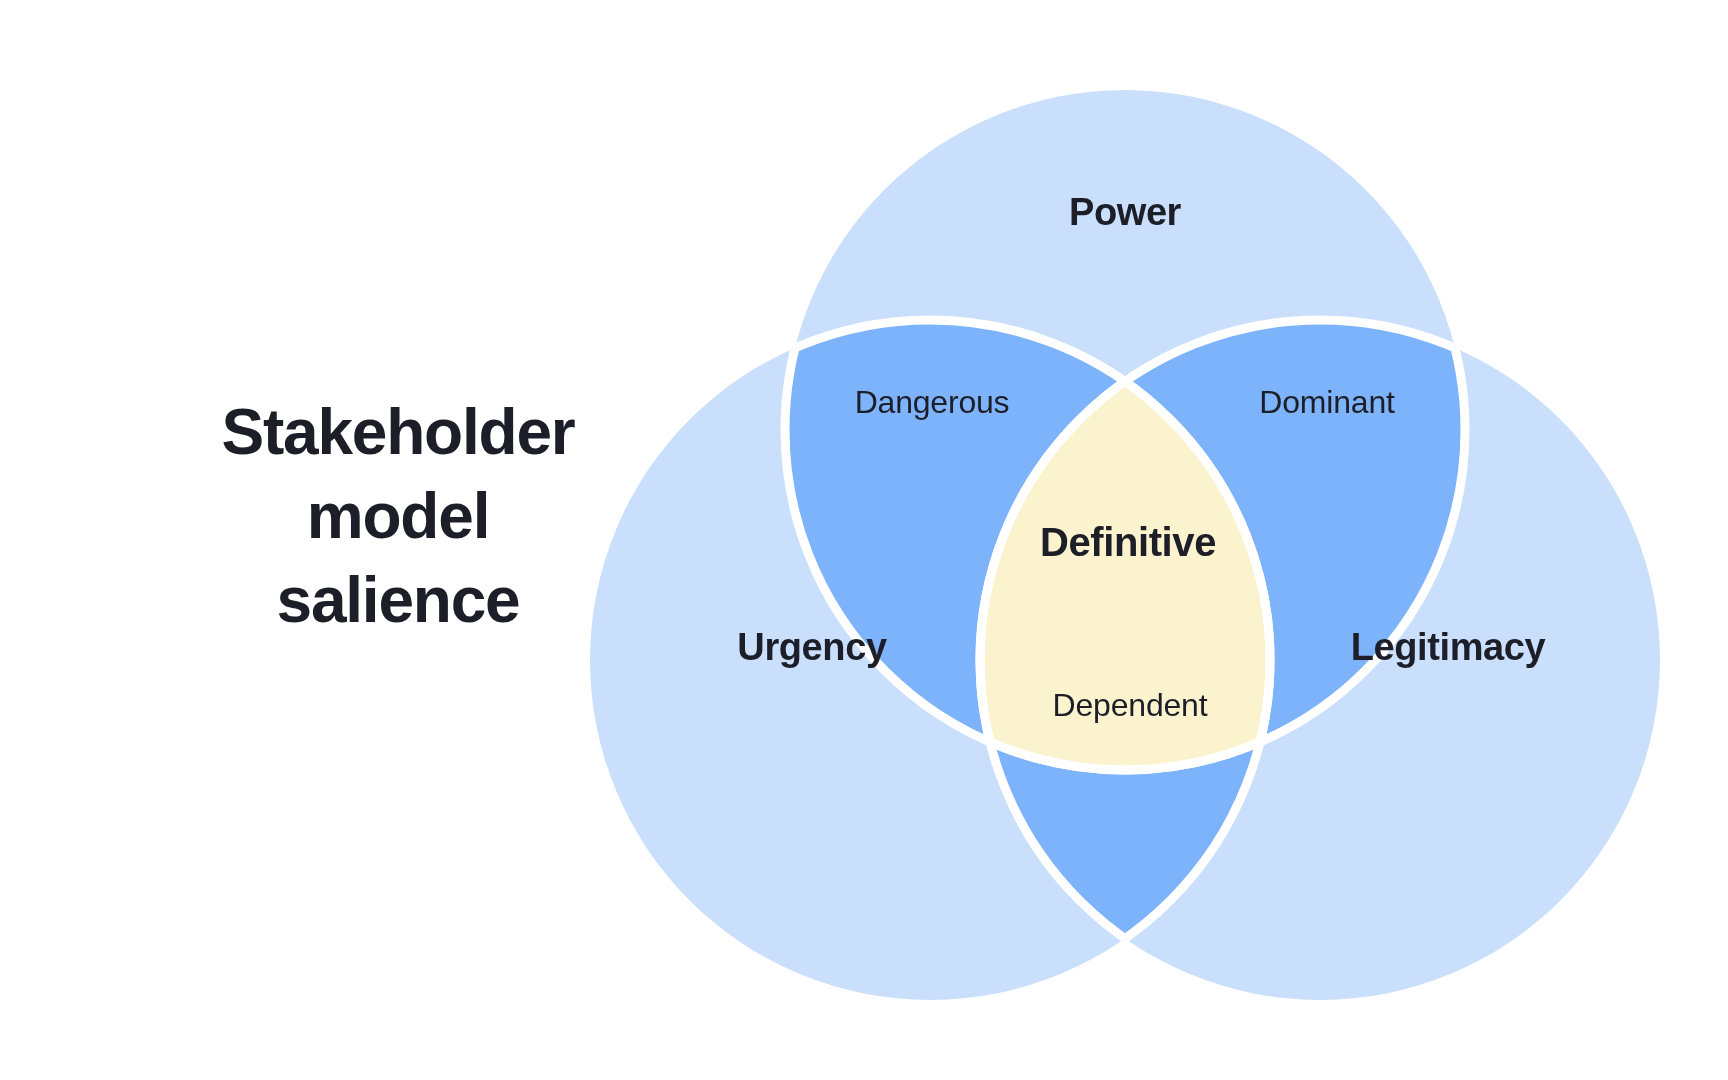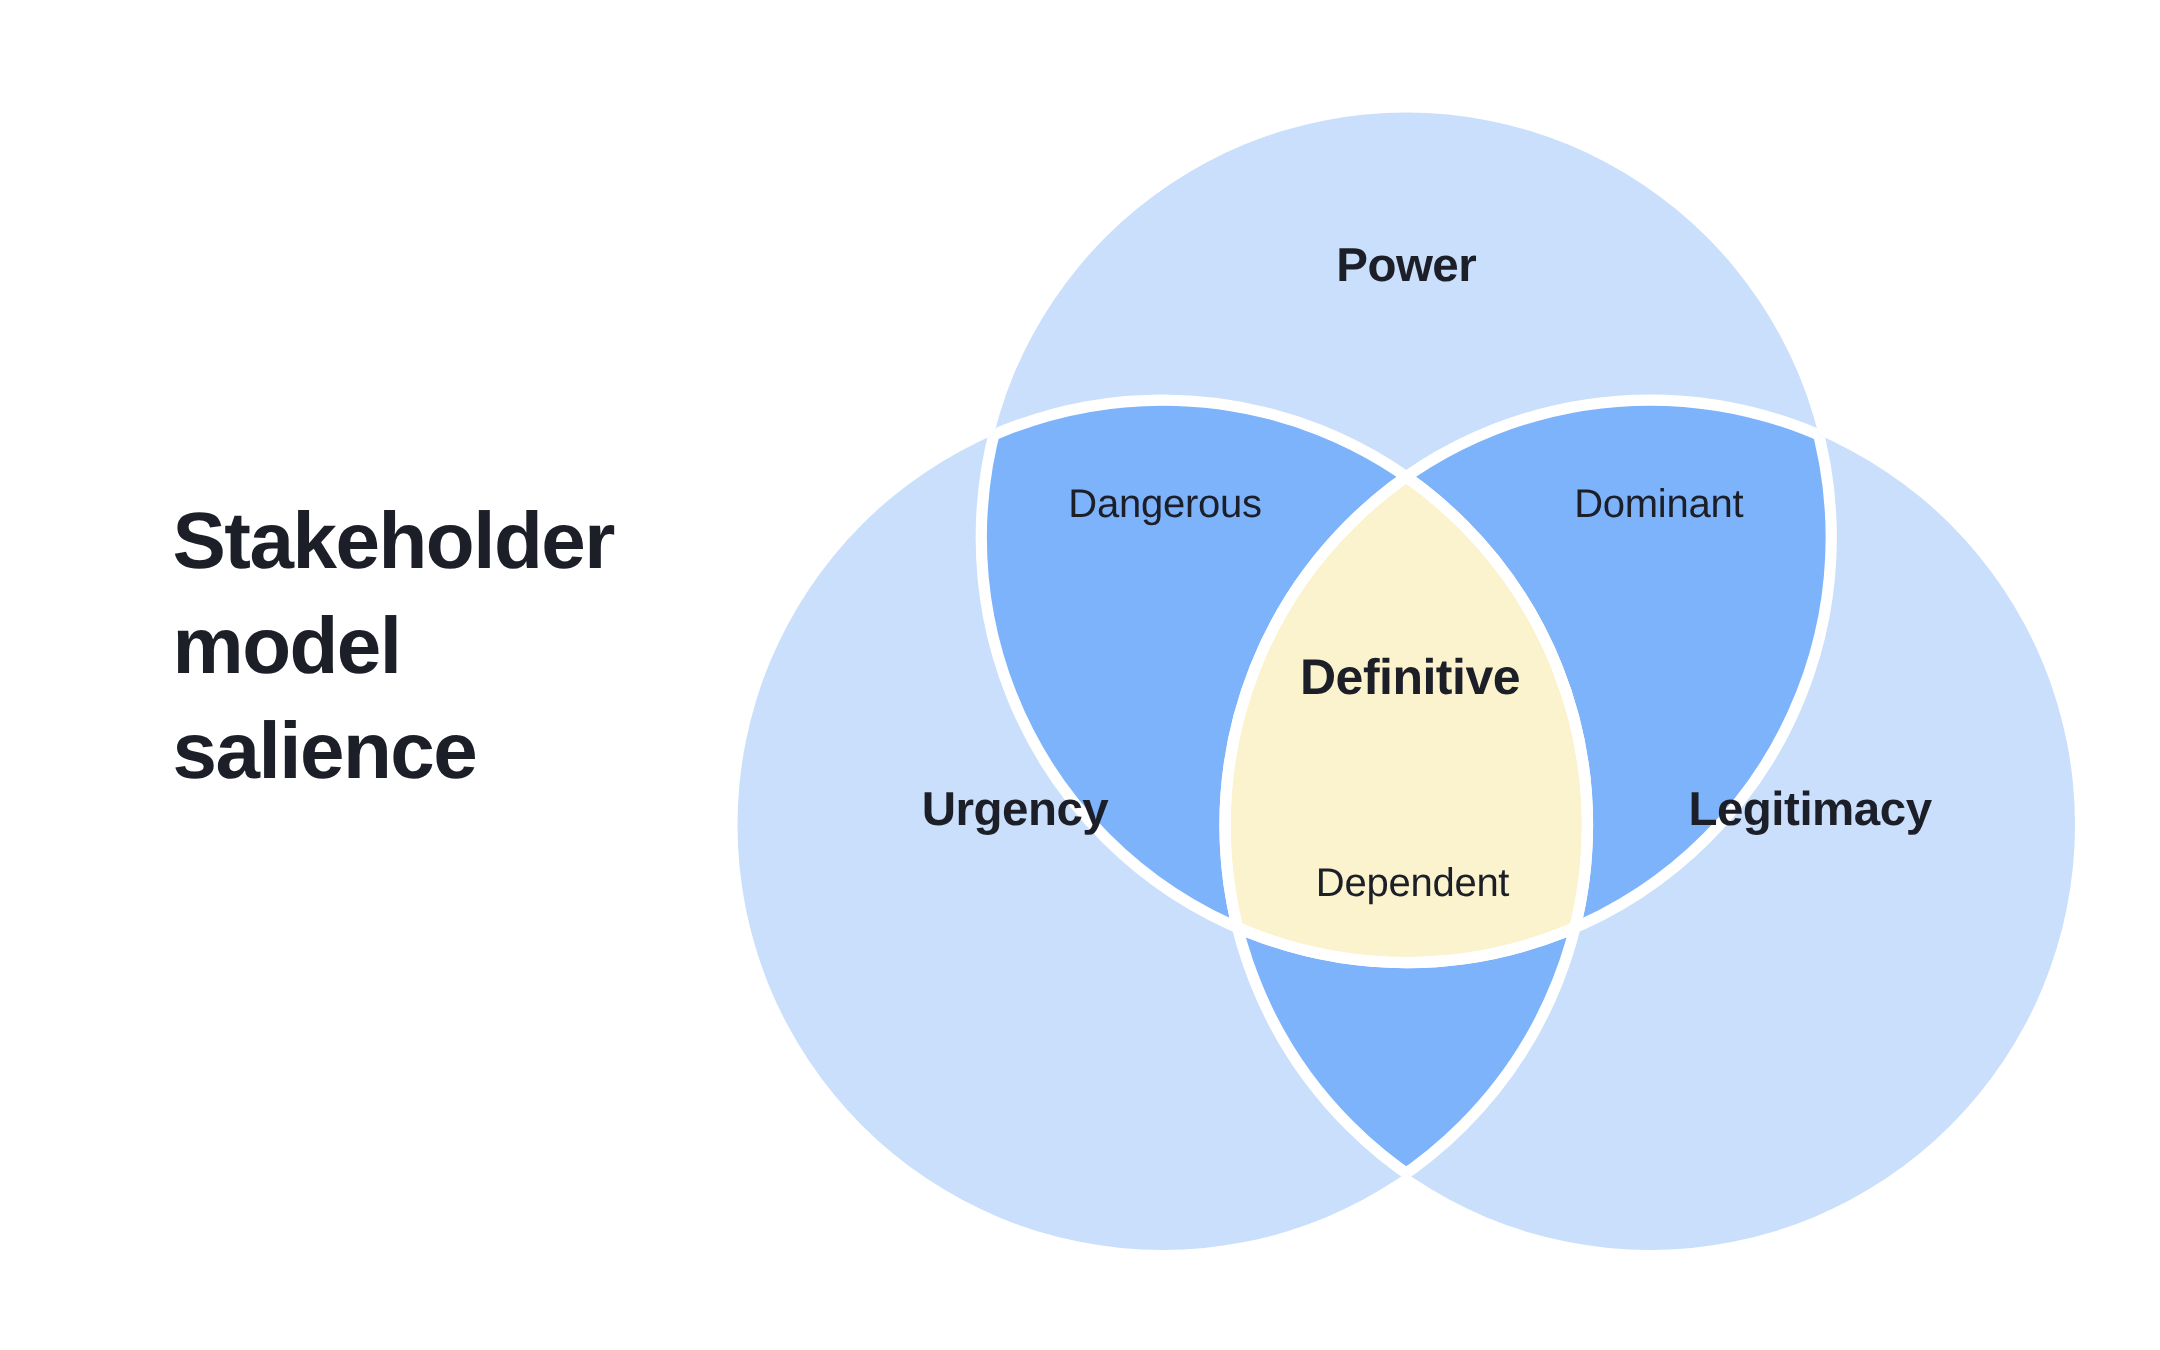--- a/index.html
+++ b/index.html
@@ -19,20 +19,21 @@
     position: relative;
     width: 1728px;
     height: 1080px;
     background: #ffffff;
   }
   .title-block {
     position: absolute;
     left: 138px;
     top: 390px;
     width: 520px;
+    text-align: center;
   }
   .title-line {
     font-family: "Liberation Sans", sans-serif;
     font-weight: 700;
     font-size: 64px;
     line-height: 84px;
     letter-spacing: -1.2px;
     color: #1c1e28;
     white-space: nowrap;
   }

